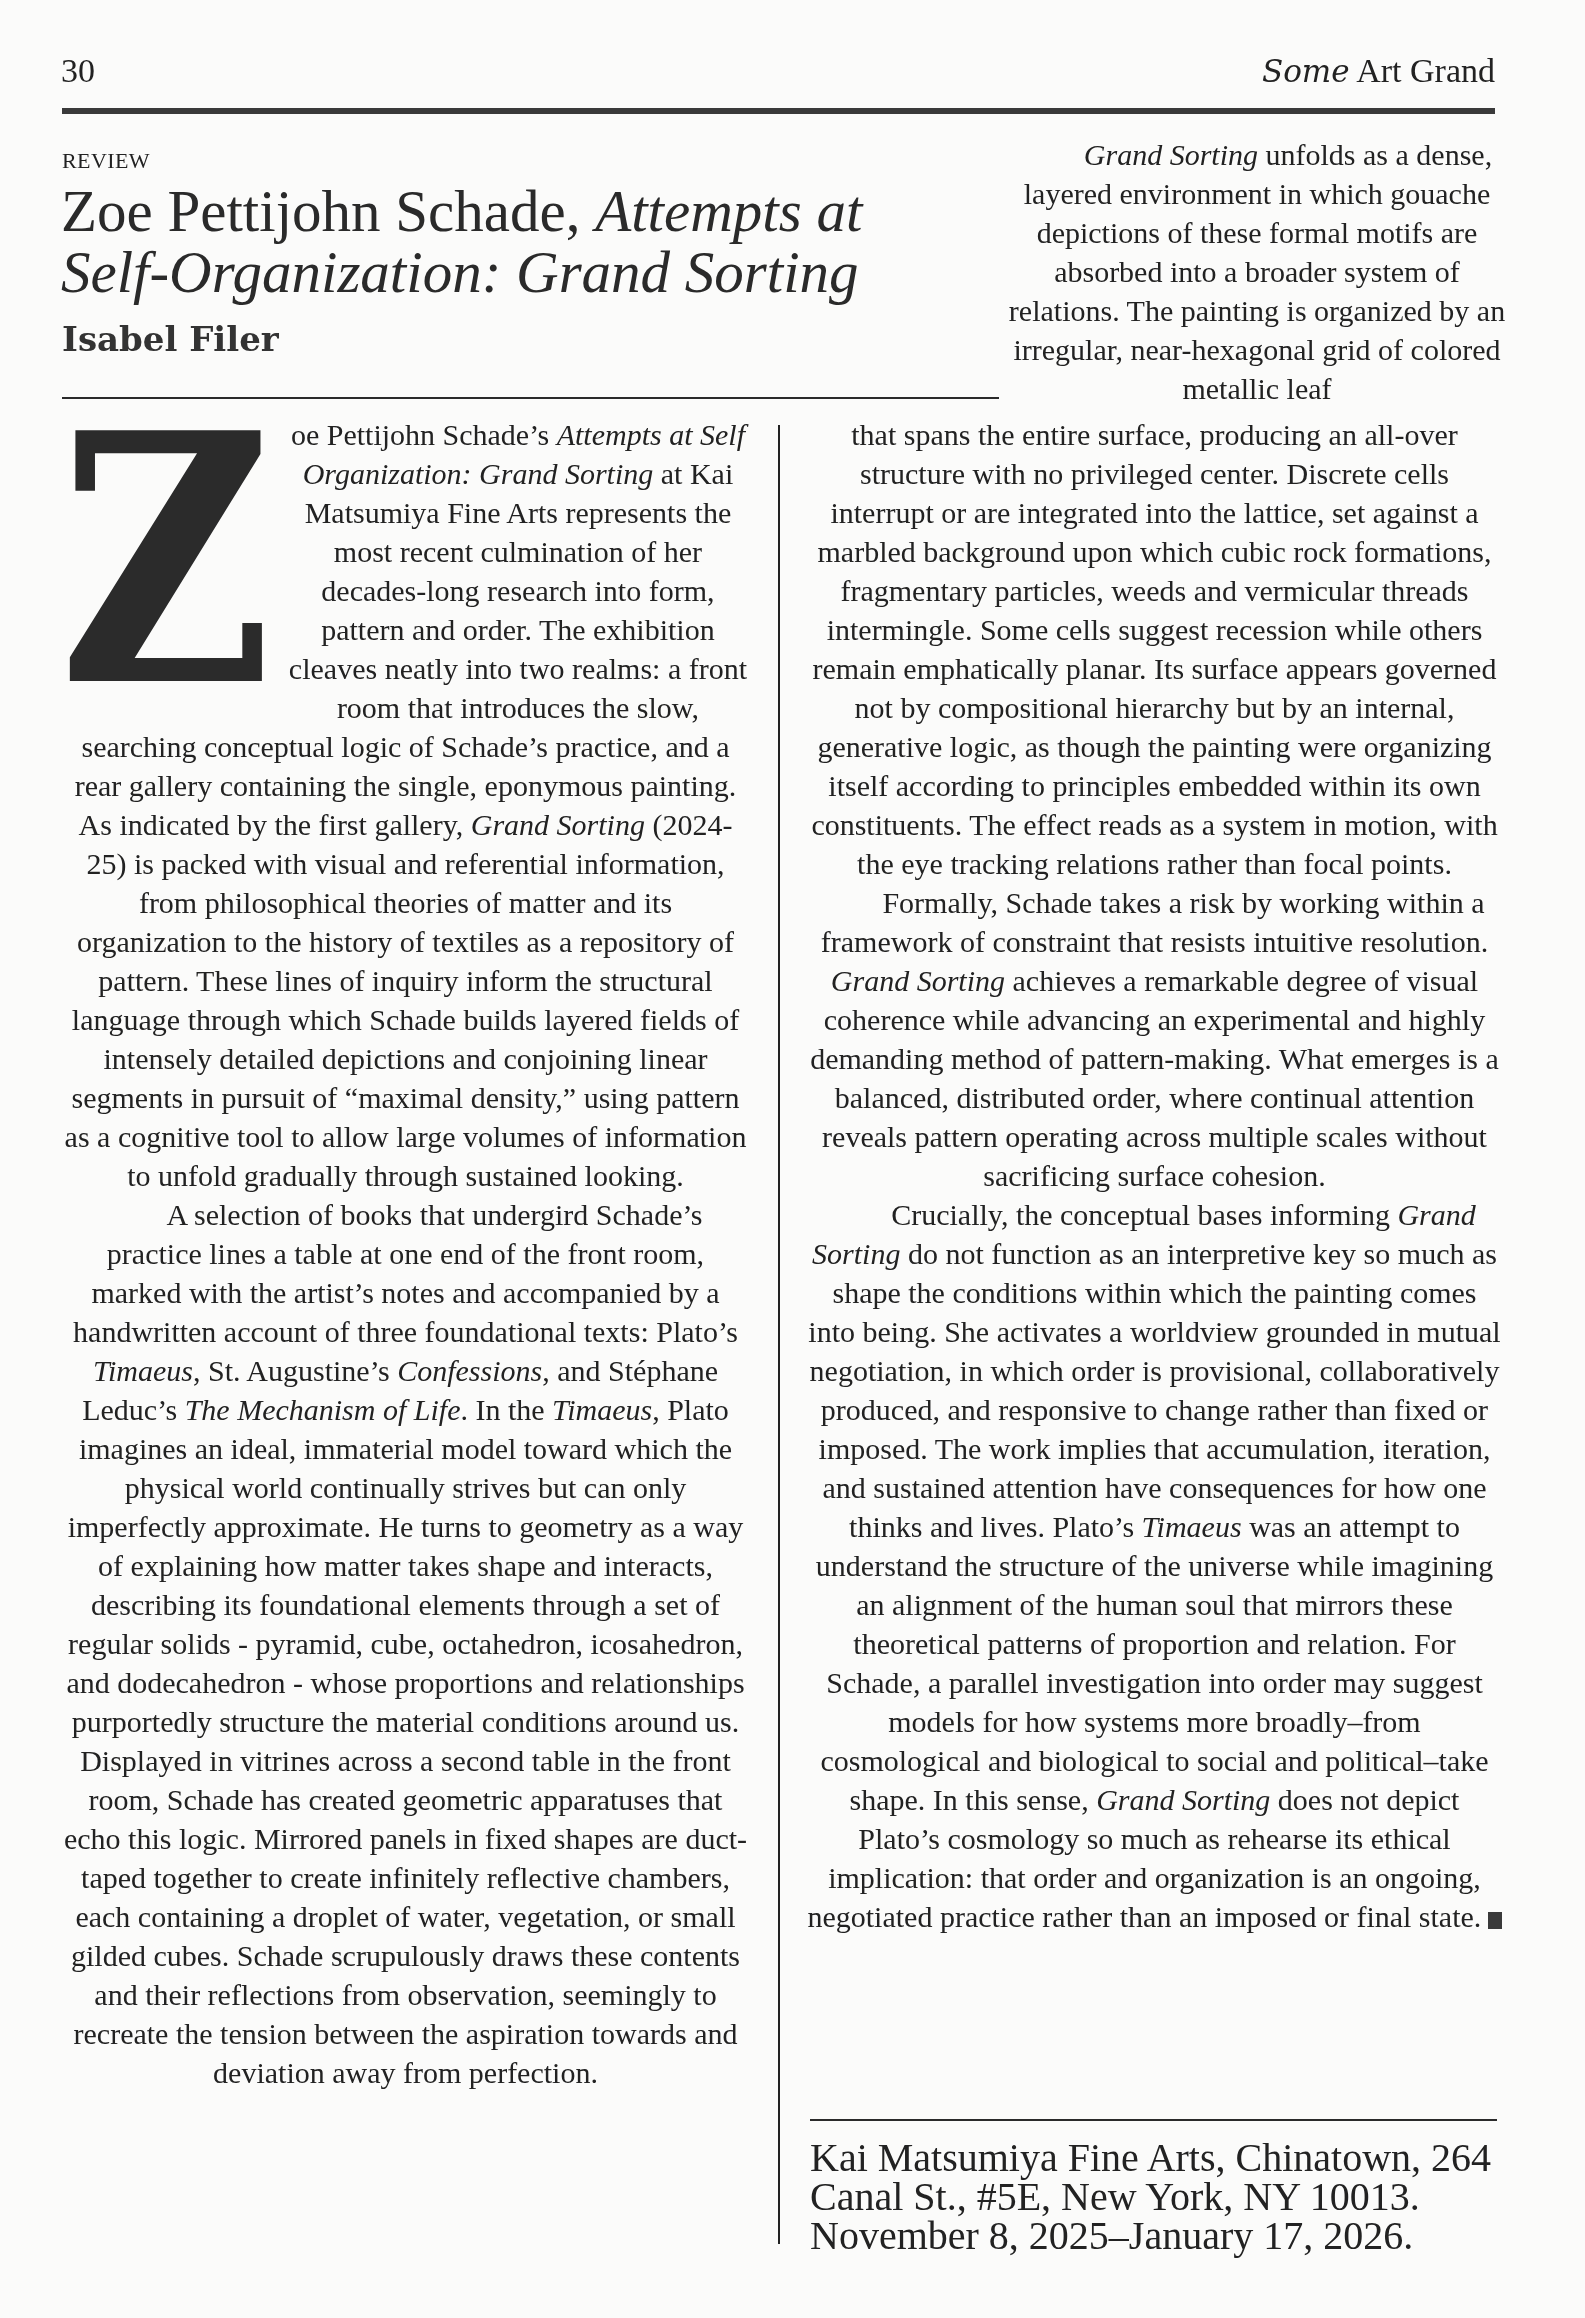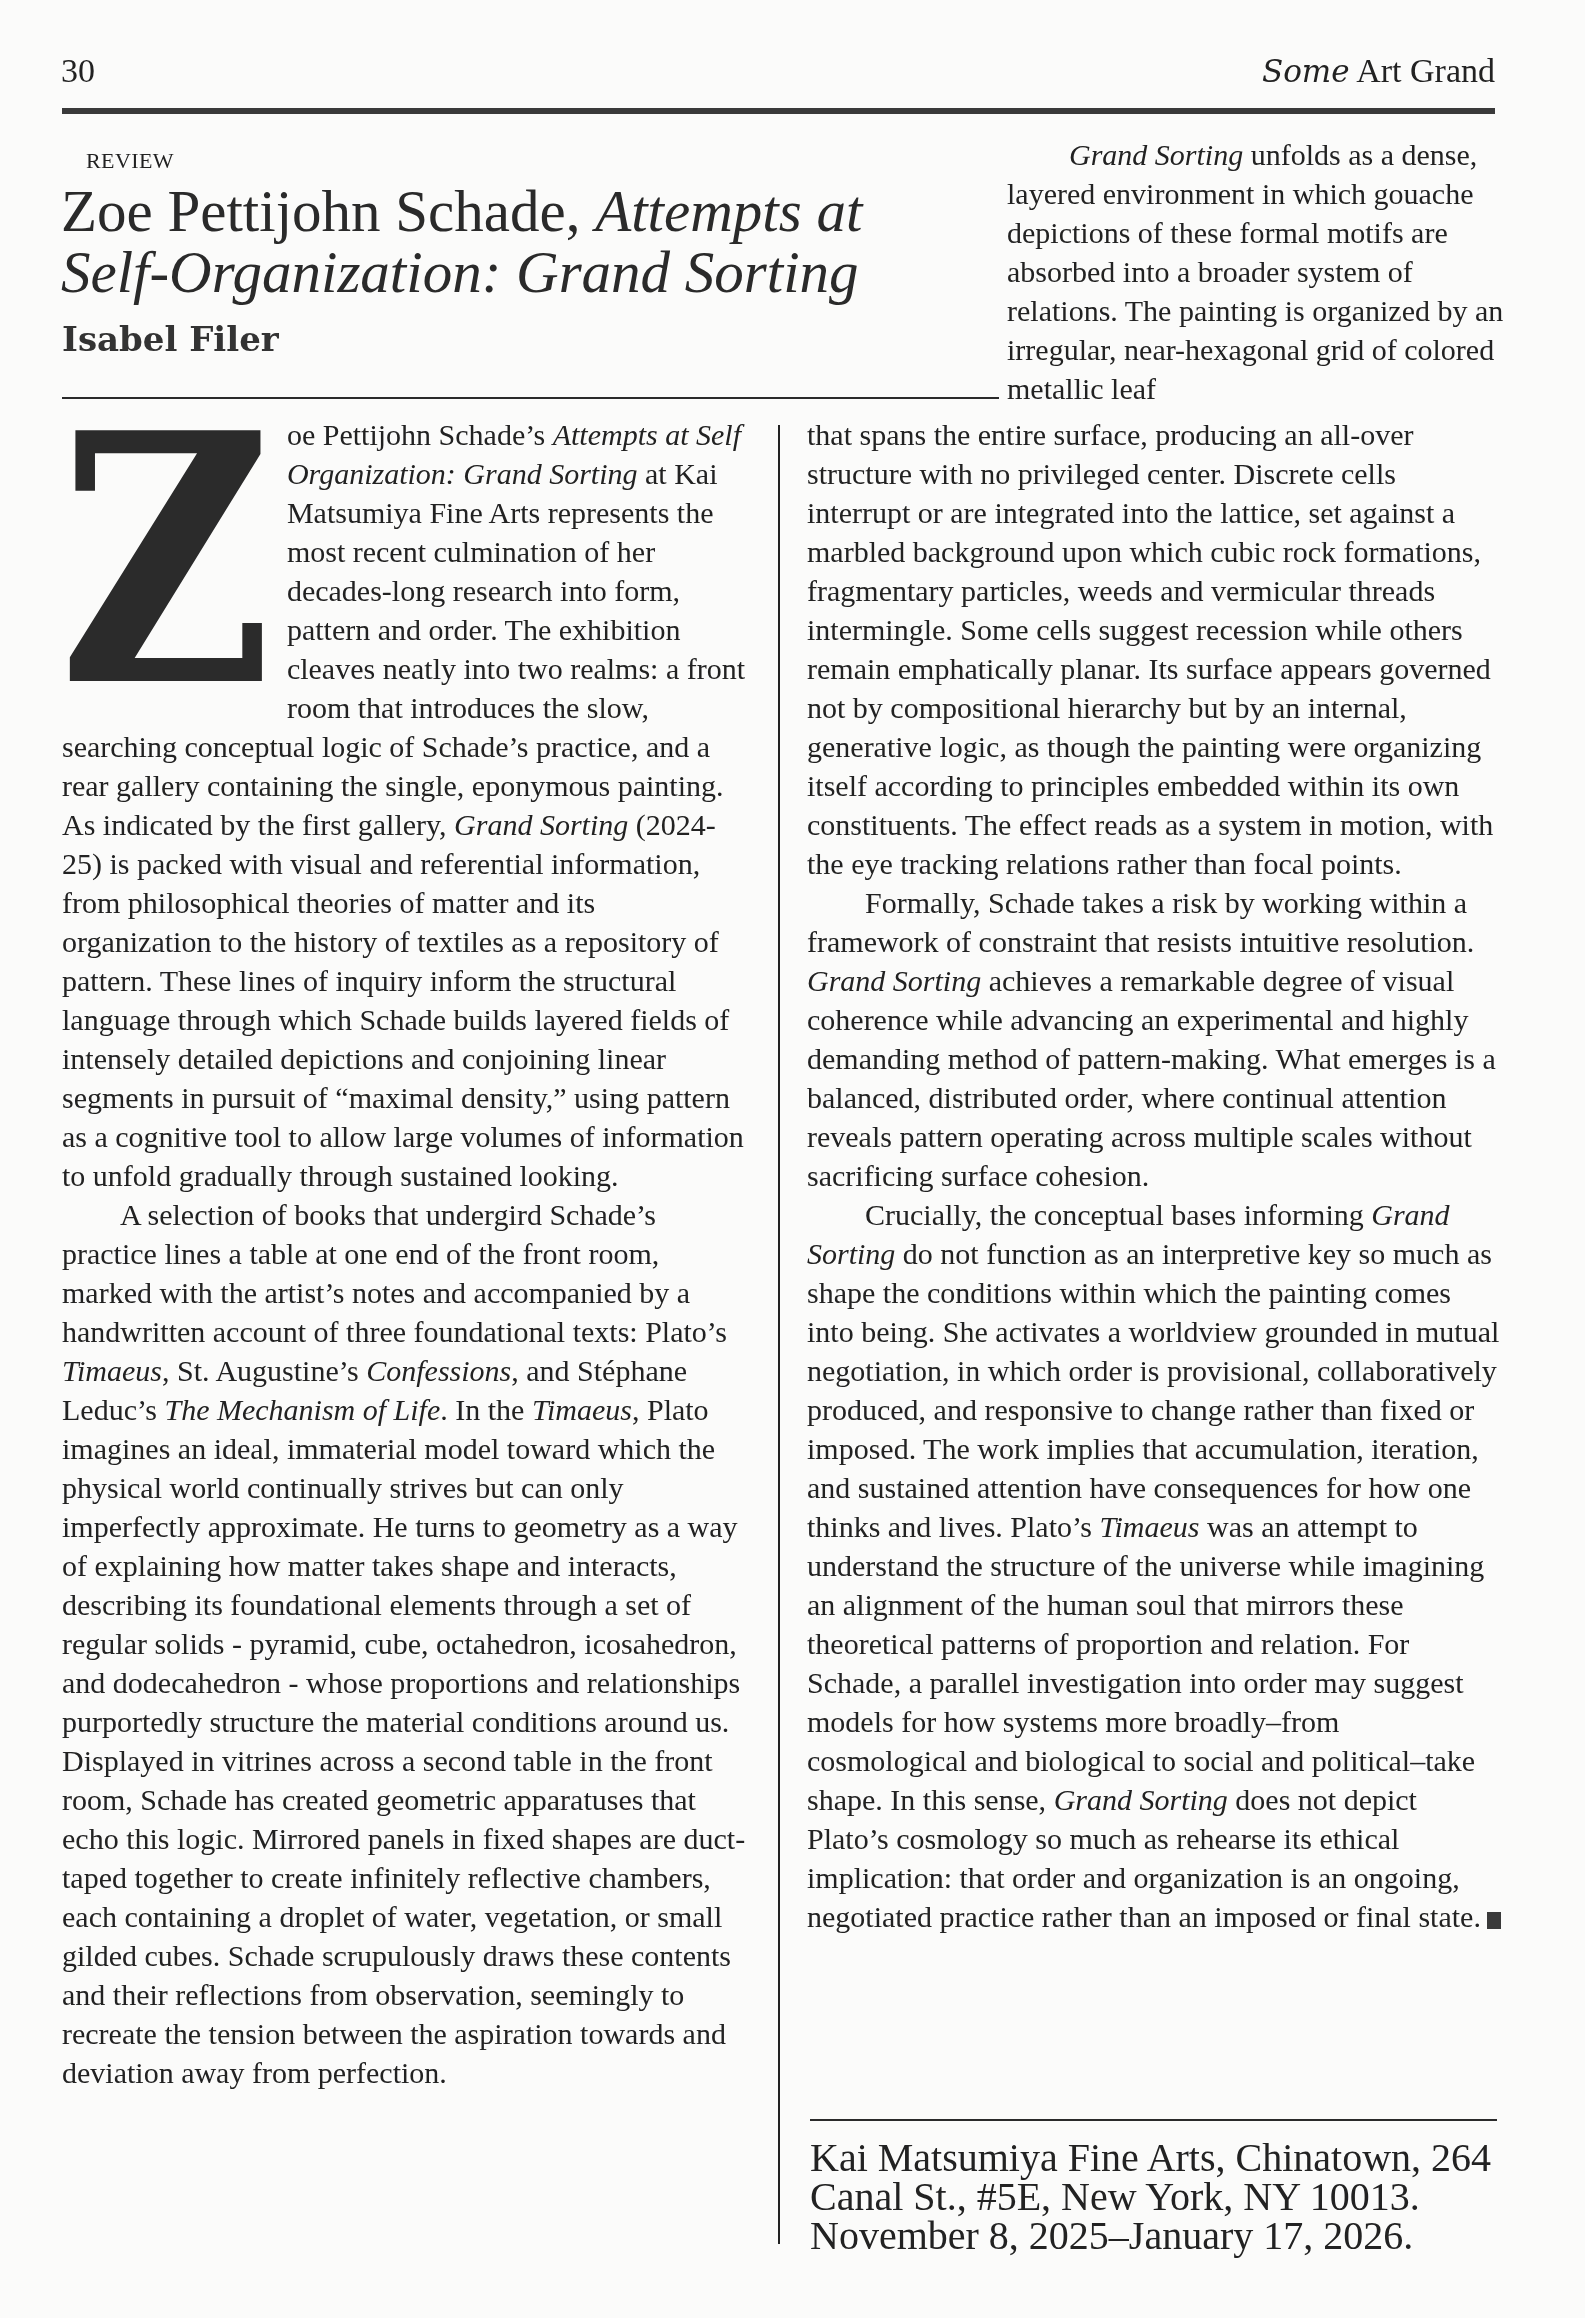--- a/index.html
+++ b/index.html
@@ -21,21 +21,21 @@
     font-family: "Liberation Serif", serif;
     font-size: 34px; color: #222;
   }
   .masthead .brand { font-style: italic; font-family: "DejaVu Serif", serif; font-size: 31px; }
   .top-rule {
     position: absolute; left: 62px; top: 108px; width: 1433px; height: 6.2px;
     background: #3a3a3a;
   }
   .kicker {
     position: absolute; left: 62px; top: 148px;
-    font-family: "Liberation Serif", serif; font-size: 22px; letter-spacing: 0.4px; margin-left: 24px;
+    font-family: "Liberation Serif", serif; font-size: 22px; letter-spacing: 0.4px;
   }
   .headline {
     position: absolute; left: 61px; top: 181px; width: 921px;
     font-family: "Liberation Serif", serif; font-size: 59px; line-height: 61px;
     color: #2a2a2a; margin: 0; font-weight: normal;
   }
   .headline .ital { font-style: italic; }
   .byline {
     position: absolute; left: 62px; top: 319px;
     font-family: "DejaVu Serif", serif; font-weight: bold; font-size: 34px; color: #333;
@@ -44,21 +44,21 @@
     position: absolute; left: 62px; top: 397px; width: 937px; height: 2.3px; background: #2a2a2a;
   }
   .col-divider {
     position: absolute; left: 778px; top: 425px; width: 2.3px; height: 1819px; background: #222;
   }
   .col {
     position: absolute;
     font-family: "Liberation Serif", serif;
     font-size: 30px; line-height: 39px;
     color: #222;
-    text-align: left;
+    text-align: center;
   }
   .col p { margin: 0; }
   .col .indent { text-indent: 58px; }
   .col em { font-style: italic; }
   .col-left { left: 62px; top: 415px; width: 687px; }
   .col-right-top { left: 1007px; top: 135px; width: 500px; }
   .col-right { left: 807px; top: 415px; width: 695px; }
   .col-right-top p:first-child { text-indent: 62px; }
   .dropcap {
     float: left;

